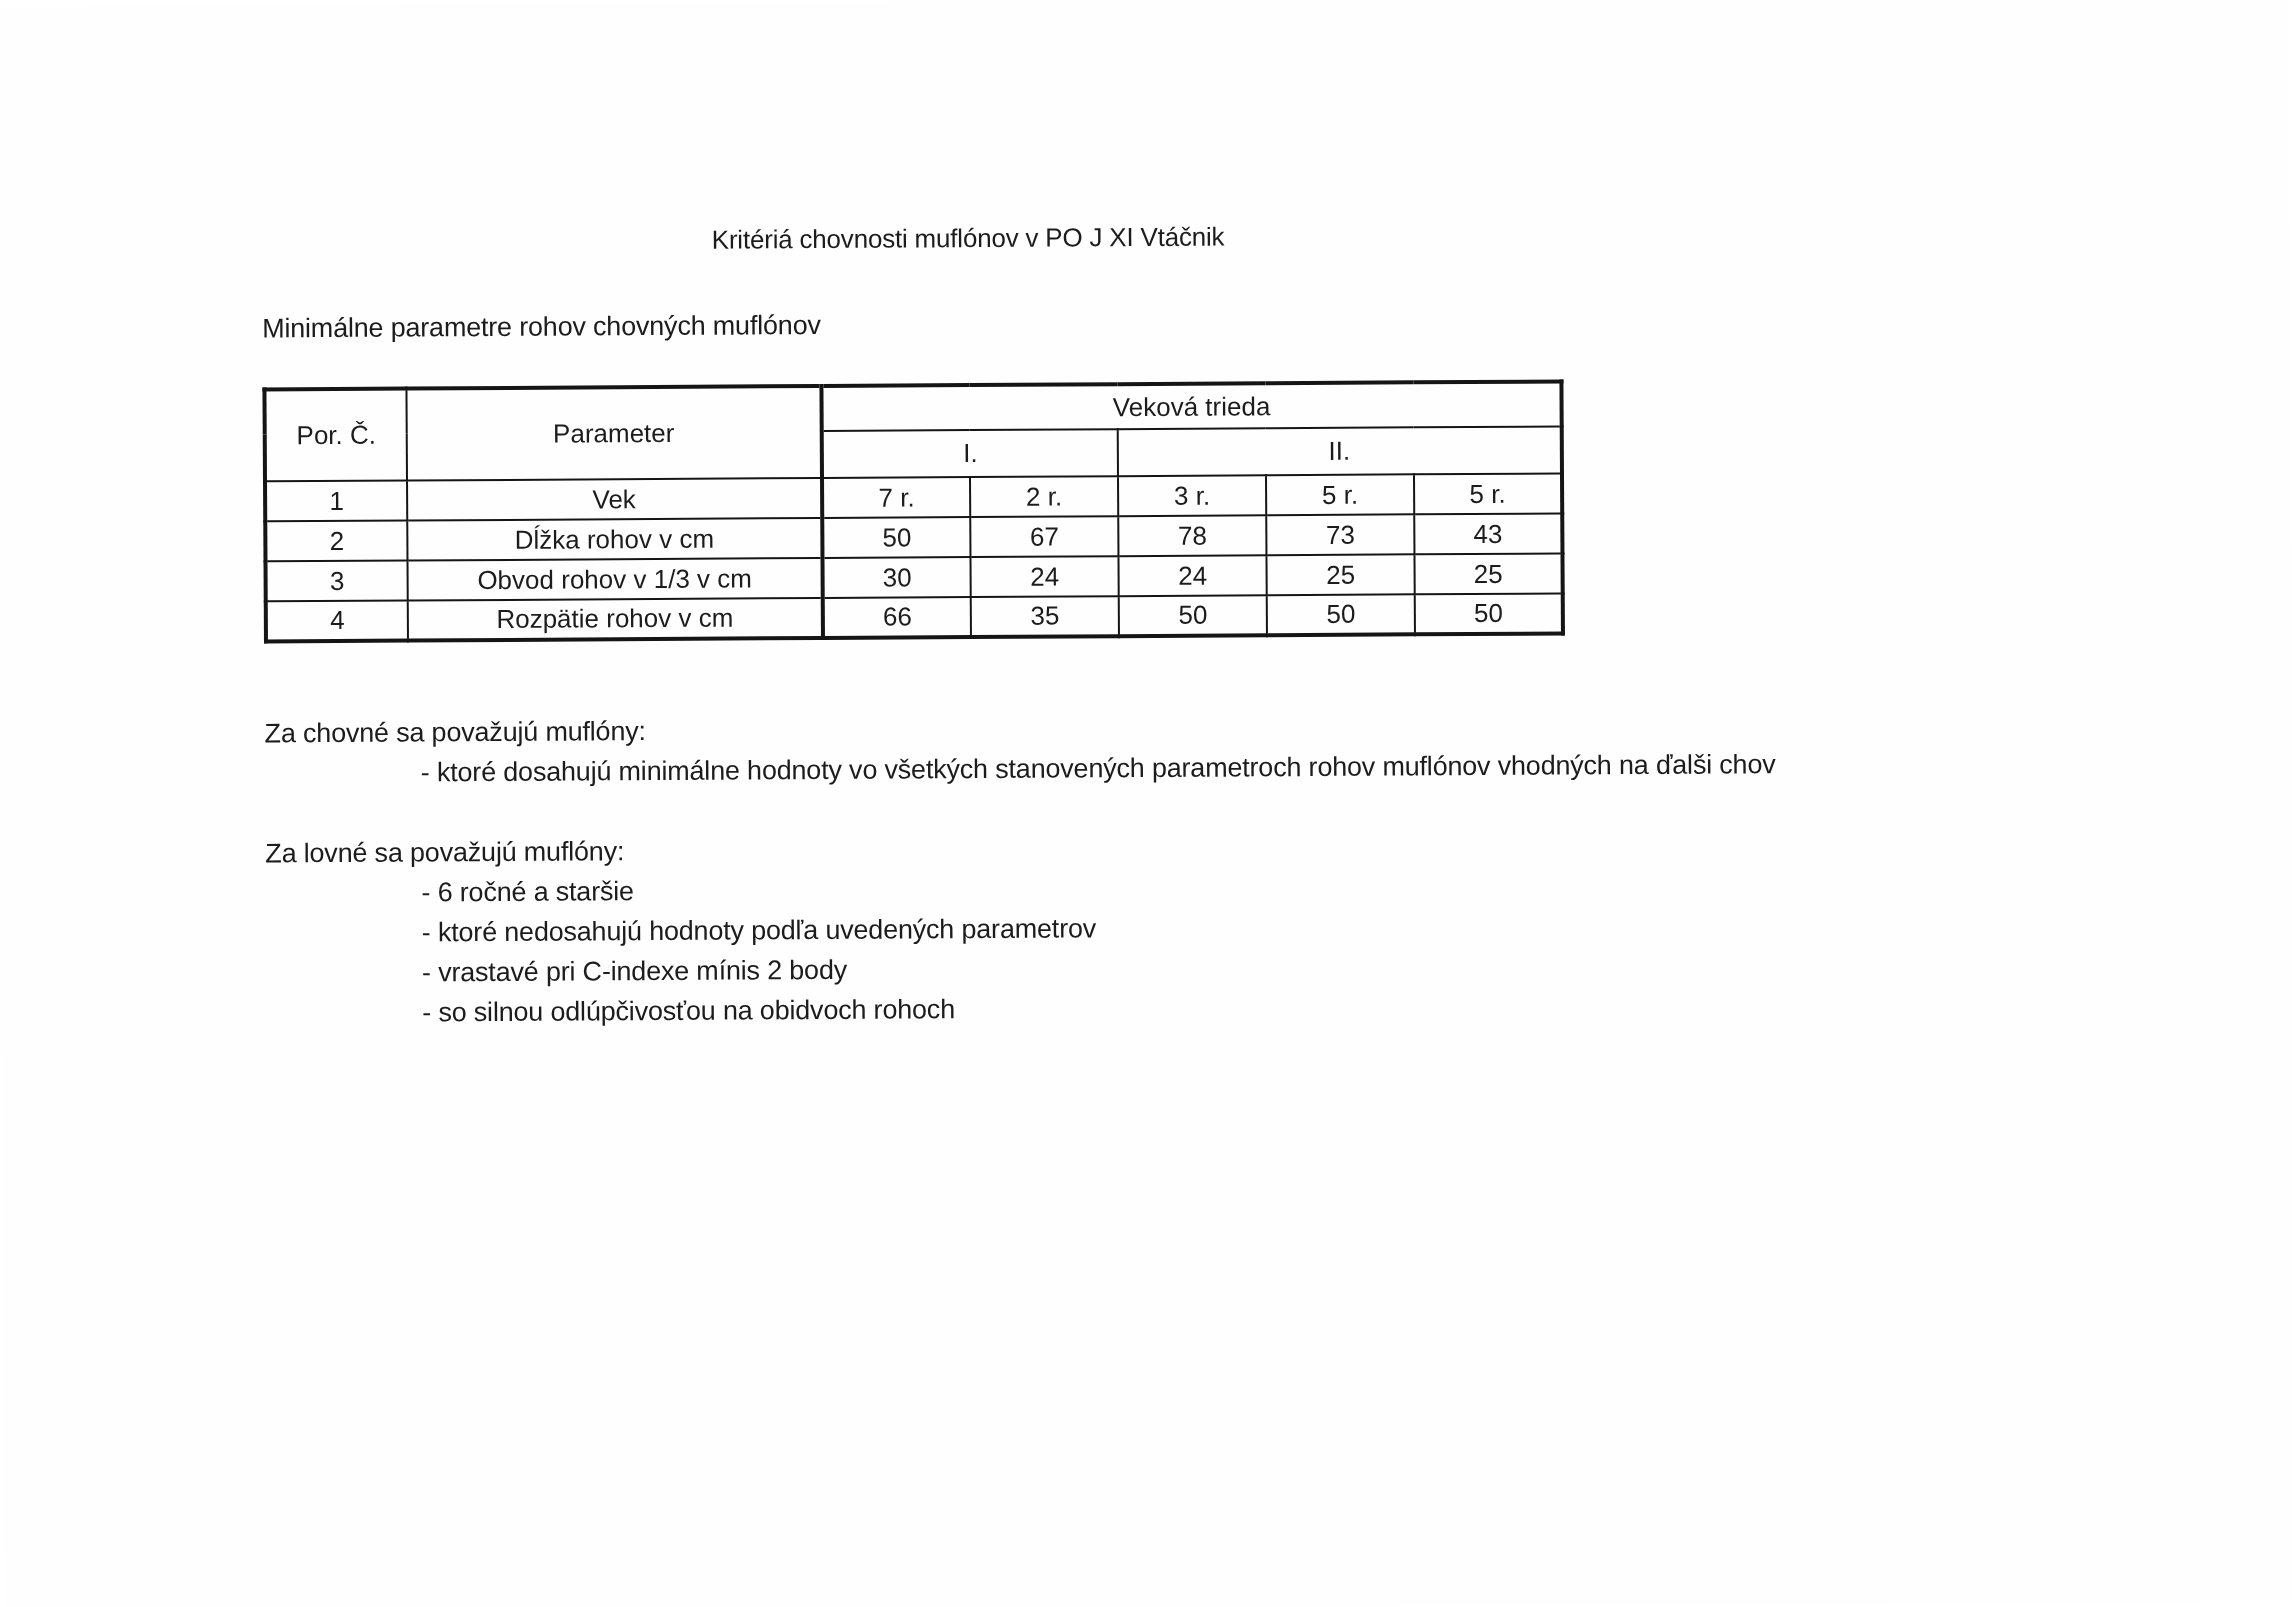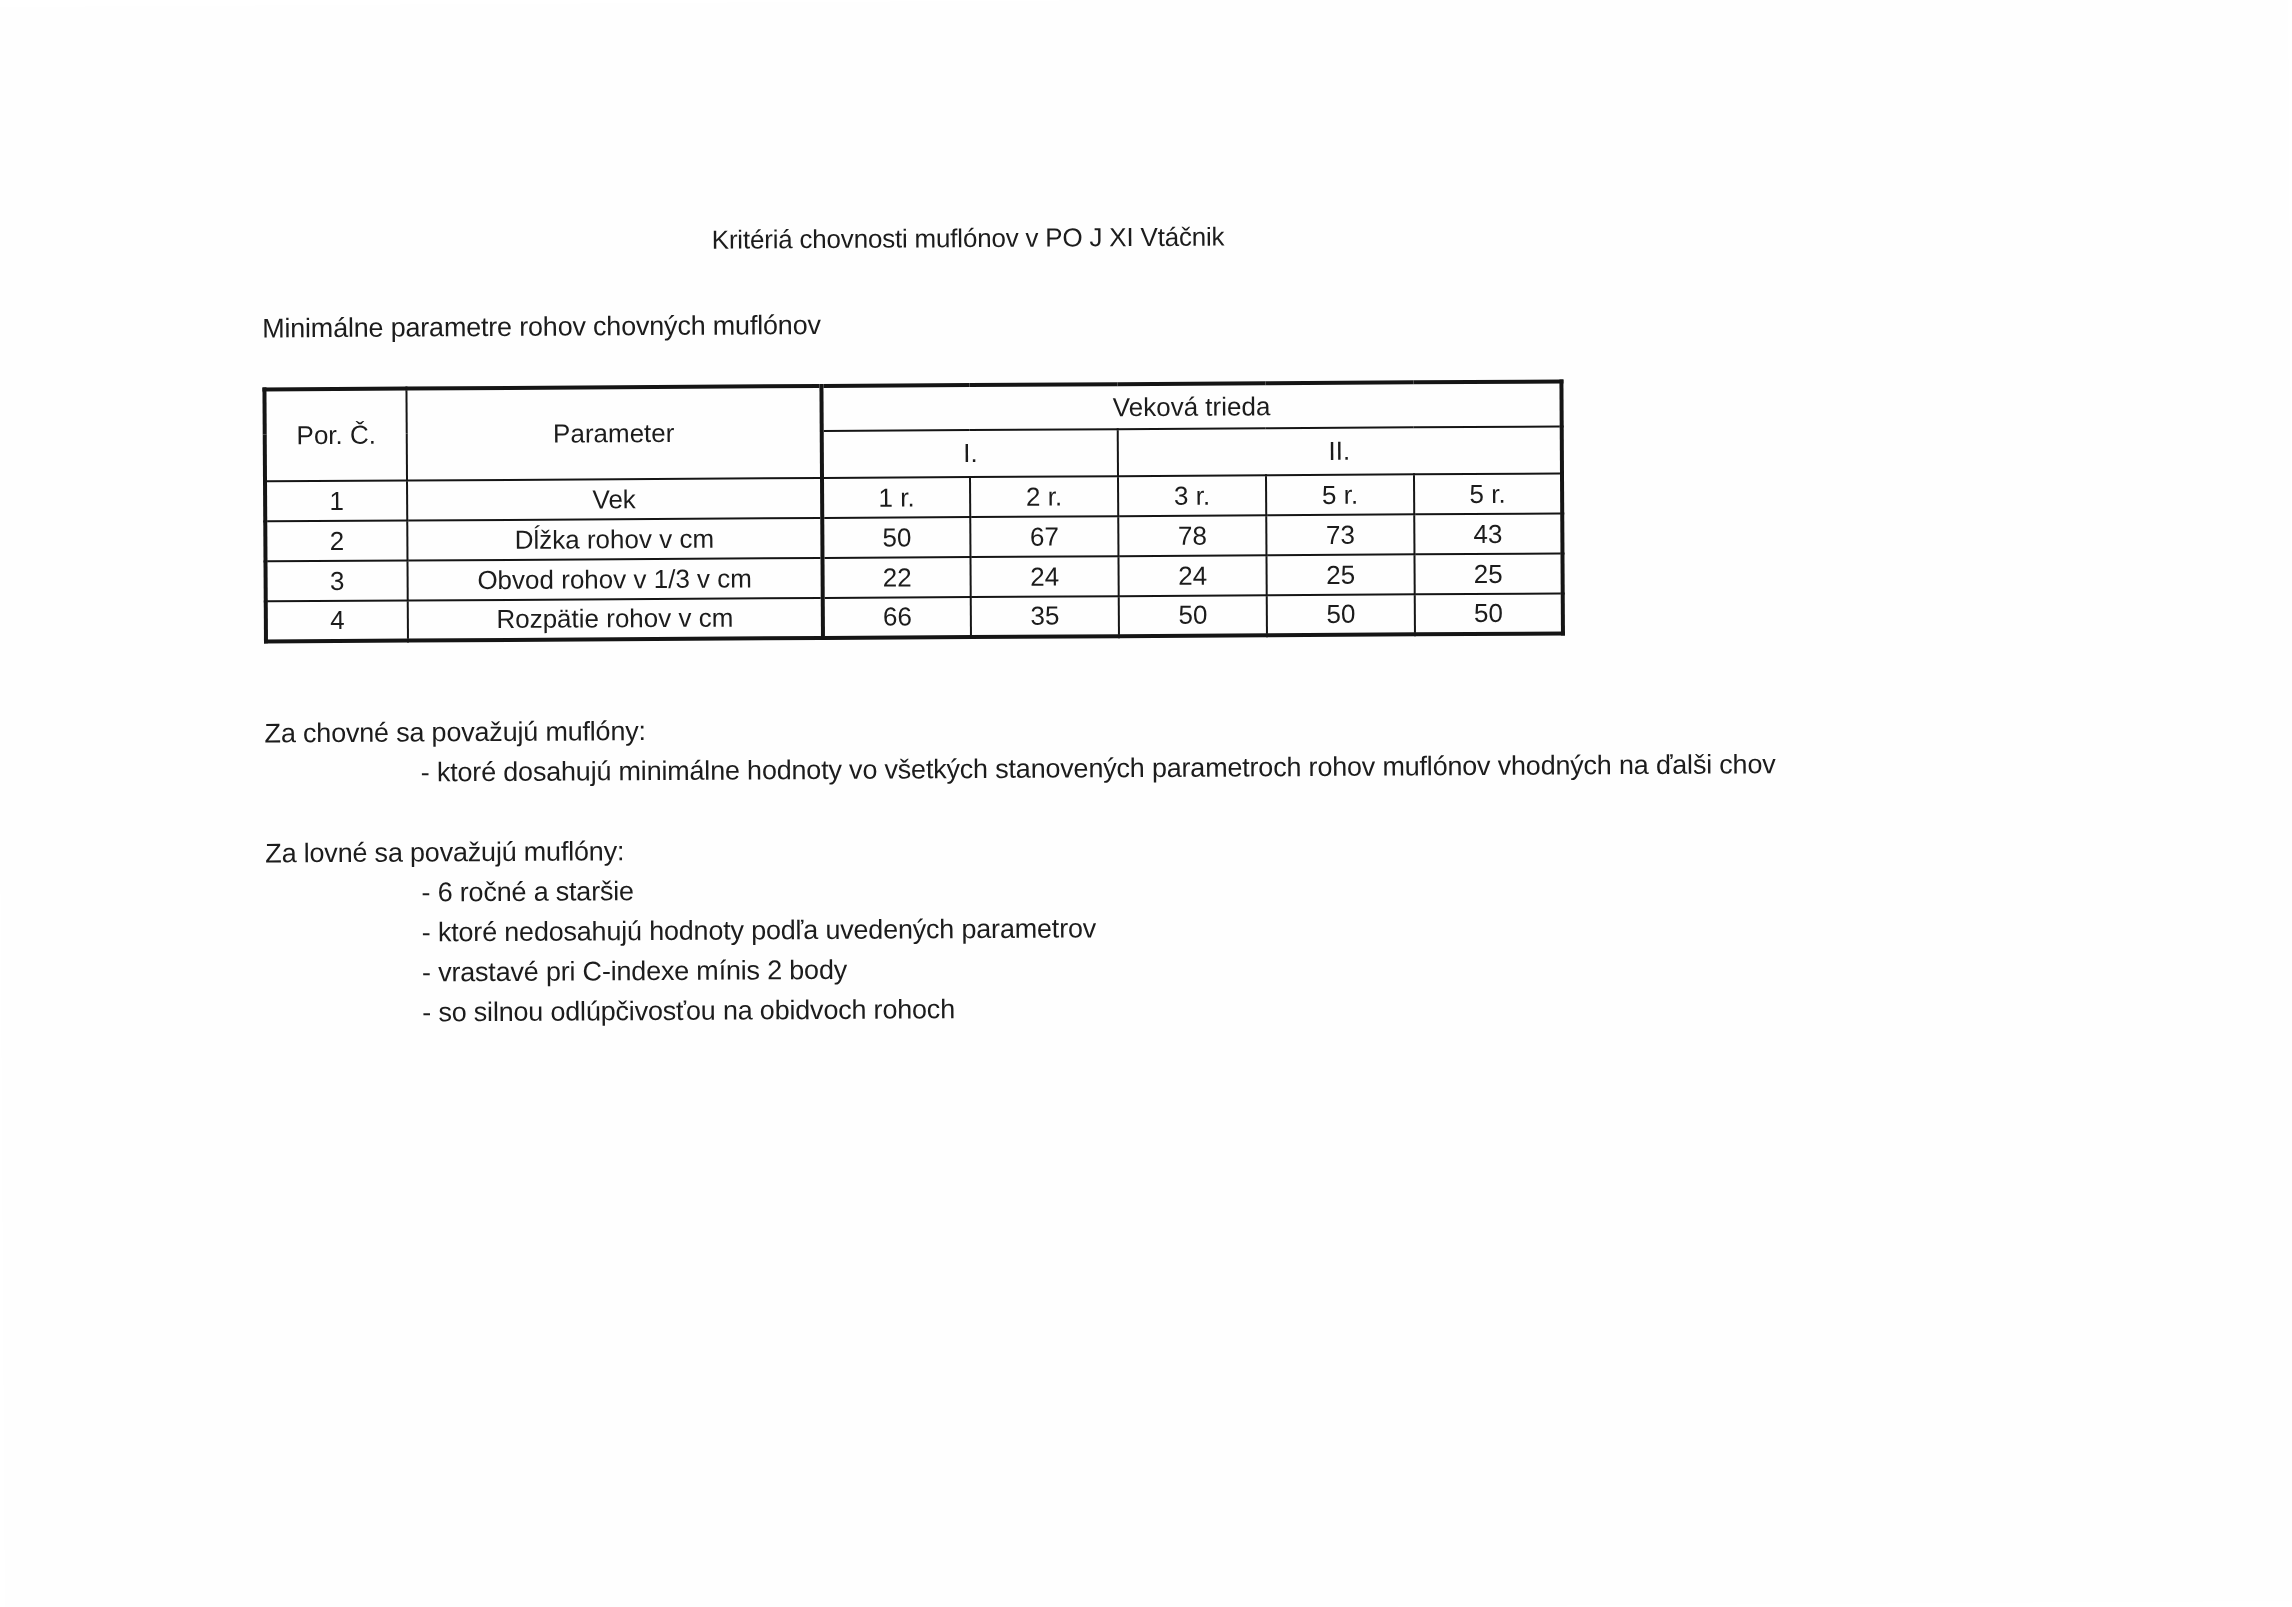--- a/index.html
+++ b/index.html
@@ -84,39 +84,39 @@
       </tr>
       <tr class="hdr-sub">
         <th colspan="2" class="sub-head val-start">I.</th>
         <th colspan="3" class="sub-head">II.</th>
       </tr>
     </thead>
     <tbody>
       <tr class="body-row">
         <td>1</td>
         <td class="param-cell">Vek</td>
-        <td class="val-start">1 r.</td>
+        <td class="val-start">7 r.</td>
         <td>2 r.</td>
         <td>3 r.</td>
         <td>5 r.</td>
         <td>5 r.</td>
       </tr>
       <tr class="body-row">
         <td>2</td>
         <td class="param-cell">Dĺžka rohov v cm</td>
         <td class="val-start">50</td>
         <td>67</td>
         <td>78</td>
         <td>73</td>
         <td>43</td>
       </tr>
       <tr class="body-row">
         <td>3</td>
         <td class="param-cell">Obvod rohov v 1/3 v cm</td>
-        <td class="val-start">22</td>
+        <td class="val-start">30</td>
         <td>24</td>
         <td>24</td>
         <td>25</td>
         <td>25</td>
       </tr>
       <tr class="body-row">
         <td>4</td>
         <td class="param-cell">Rozpätie rohov v cm</td>
         <td class="val-start">66</td>
         <td>35</td>

